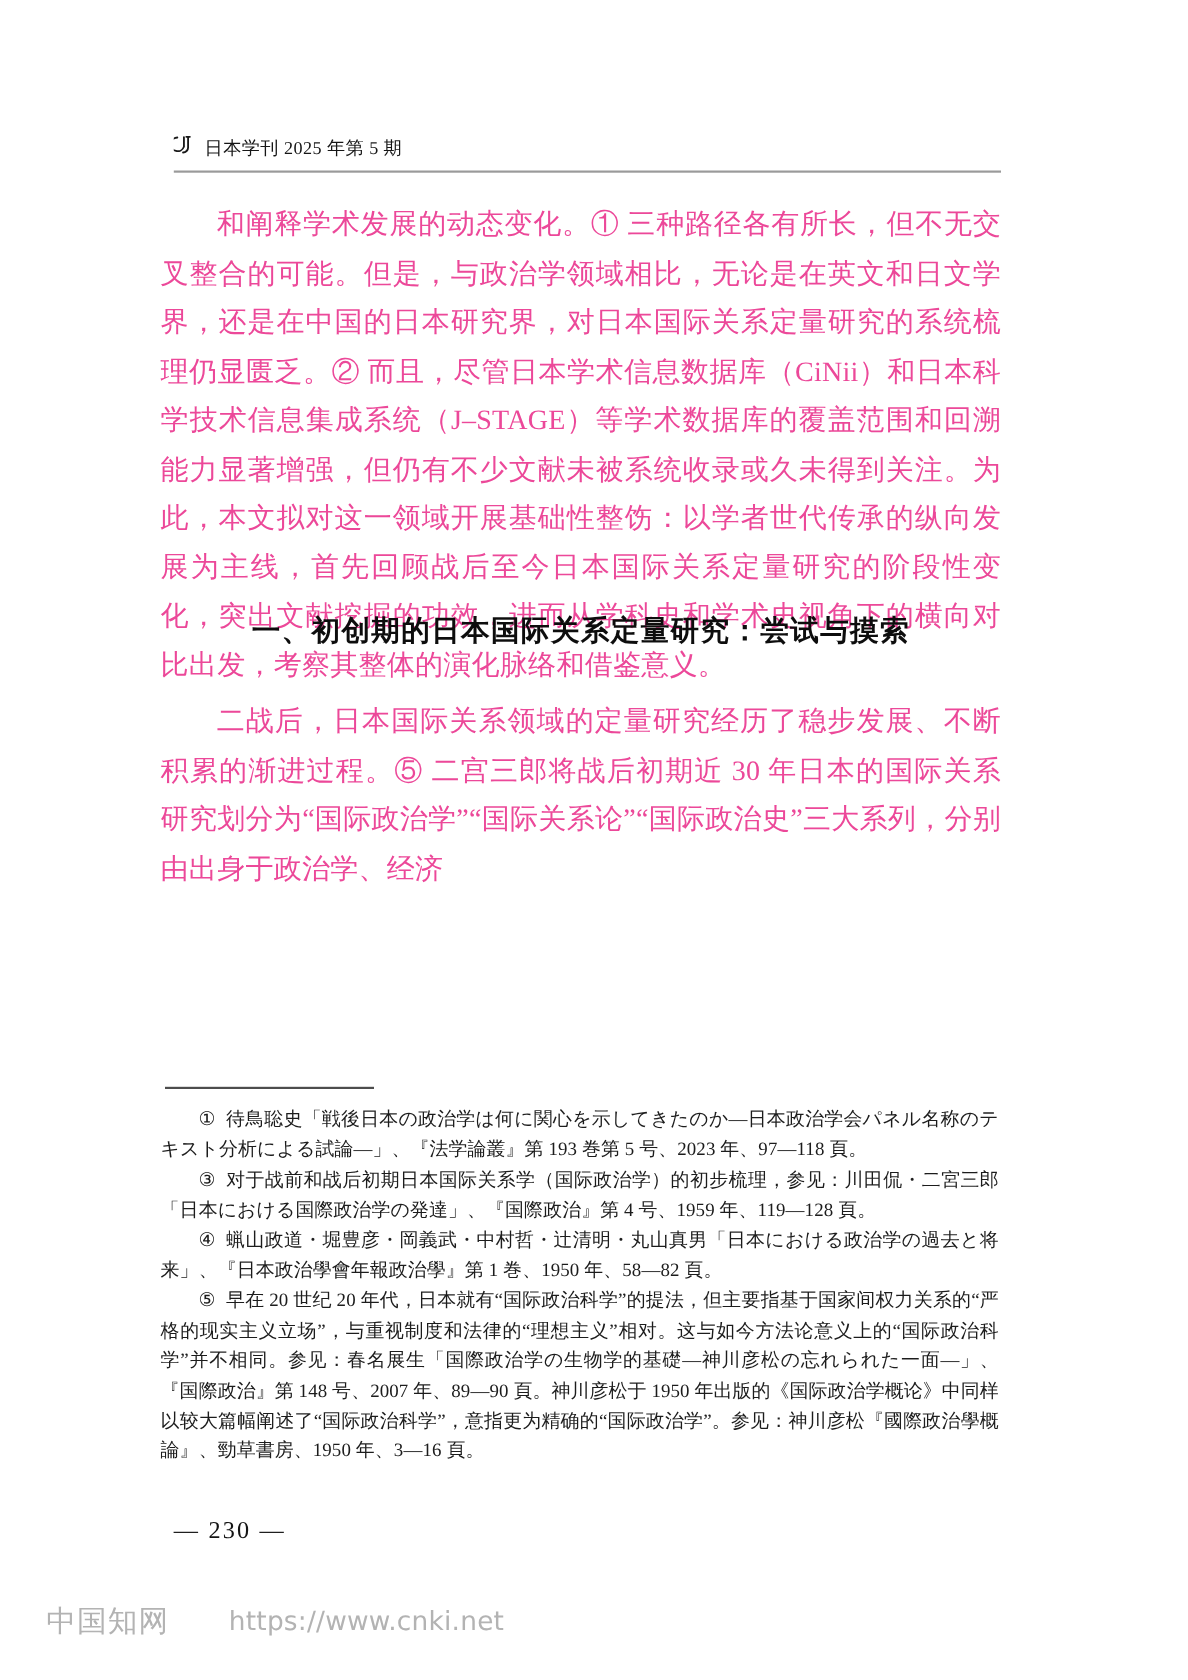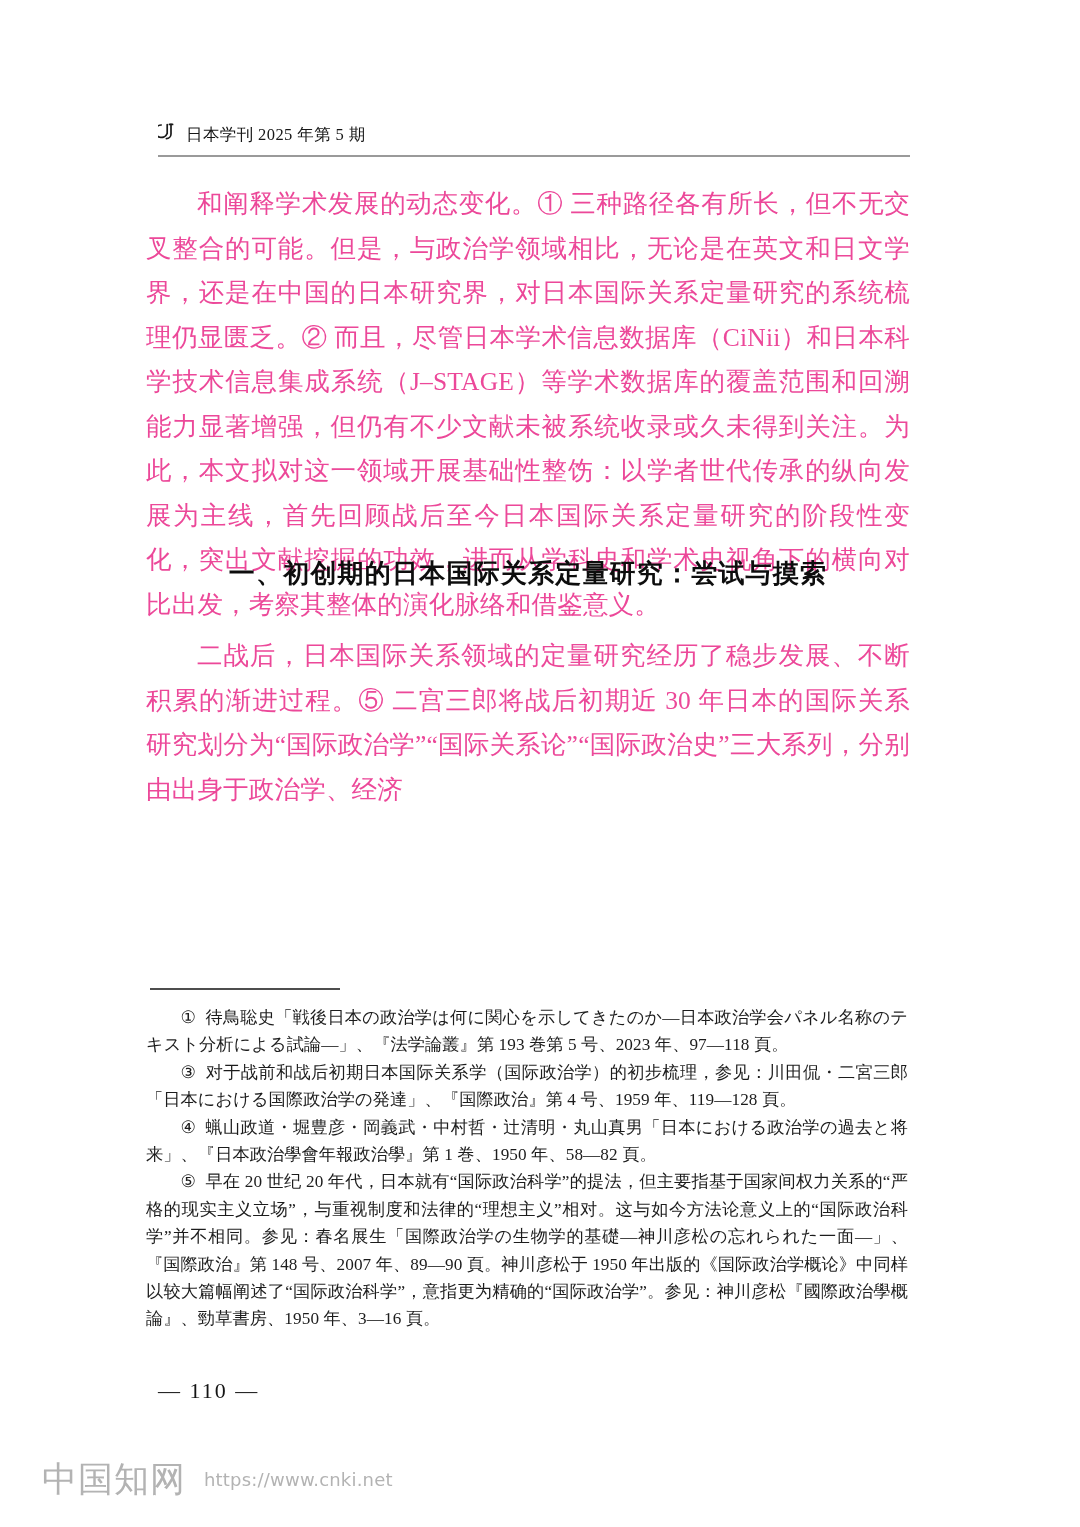--- a/index.html
+++ b/index.html
@@ -144,26 +144,26 @@
   .watermark {
     position: absolute;
     left: 42px;
     top: 1456px;
     display: flex;
     align-items: center;
     color: #b3b3b3;
     font-family: "DejaVu Sans", "Liberation Sans", sans-serif;
   }
   .wm-cn {
-    font-size: 35px;
+    font-size: 27px;
     letter-spacing: 1px;
-    margin-right: 18px;
+    margin-right: 54px;
   }
   .wm-url {
-    font-size: 18px;
+    font-size: 24px;
     letter-spacing: 0.2px;
   }
 </style>
 </head>
 <body>
 
 <div class="page">
 
   <div class="header">
     <span class="journal-logo">
@@ -197,20 +197,20 @@
       <span class="fn-num">③</span><span>对于战前和战后初期日本国际关系学（国际政治学）的初步梳理，参见：川田侃・二宮三郎「日本における国際政治学の発達」、『国際政治』第 4 号、1959 年、119—128 頁。</span>
     </p>
     <p class="fn">
       <span class="fn-num">④</span><span>蝋山政道・堀豊彦・岡義武・中村哲・辻清明・丸山真男「日本における政治学の過去と将来」、『日本政治學會年報政治學』第 1 巻、1950 年、58—82 頁。</span>
     </p>
     <p class="fn">
       <span class="fn-num">⑤</span><span>早在 20 世纪 20 年代，日本就有“国际政治科学”的提法，但主要指基于国家间权力关系的“严格的现实主义立场”，与重视制度和法律的“理想主义”相对。这与如今方法论意义上的“国际政治科学”并不相同。参见：春名展生「国際政治学の生物学的基礎—神川彦松の忘れられた一面—」、『国際政治』第 148 号、2007 年、89—90 頁。神川彦松于 1950 年出版的《国际政治学概论》中同样以较大篇幅阐述了“国际政治科学”，意指更为精确的“国际政治学”。参见：神川彦松『國際政治學概論』、勁草書房、1950 年、3—16 頁。</span>
     </p>
   </div>
 
-  <div class="page-number">— 110 —</div>
+  <div class="page-number">— 230 —</div>
 
   <div class="watermark">
     <span class="wm-cn">中国知网</span>
     <span class="wm-url">https://www.cnki.net</span>
   </div>
 
 </div>
 
 </body></html>

